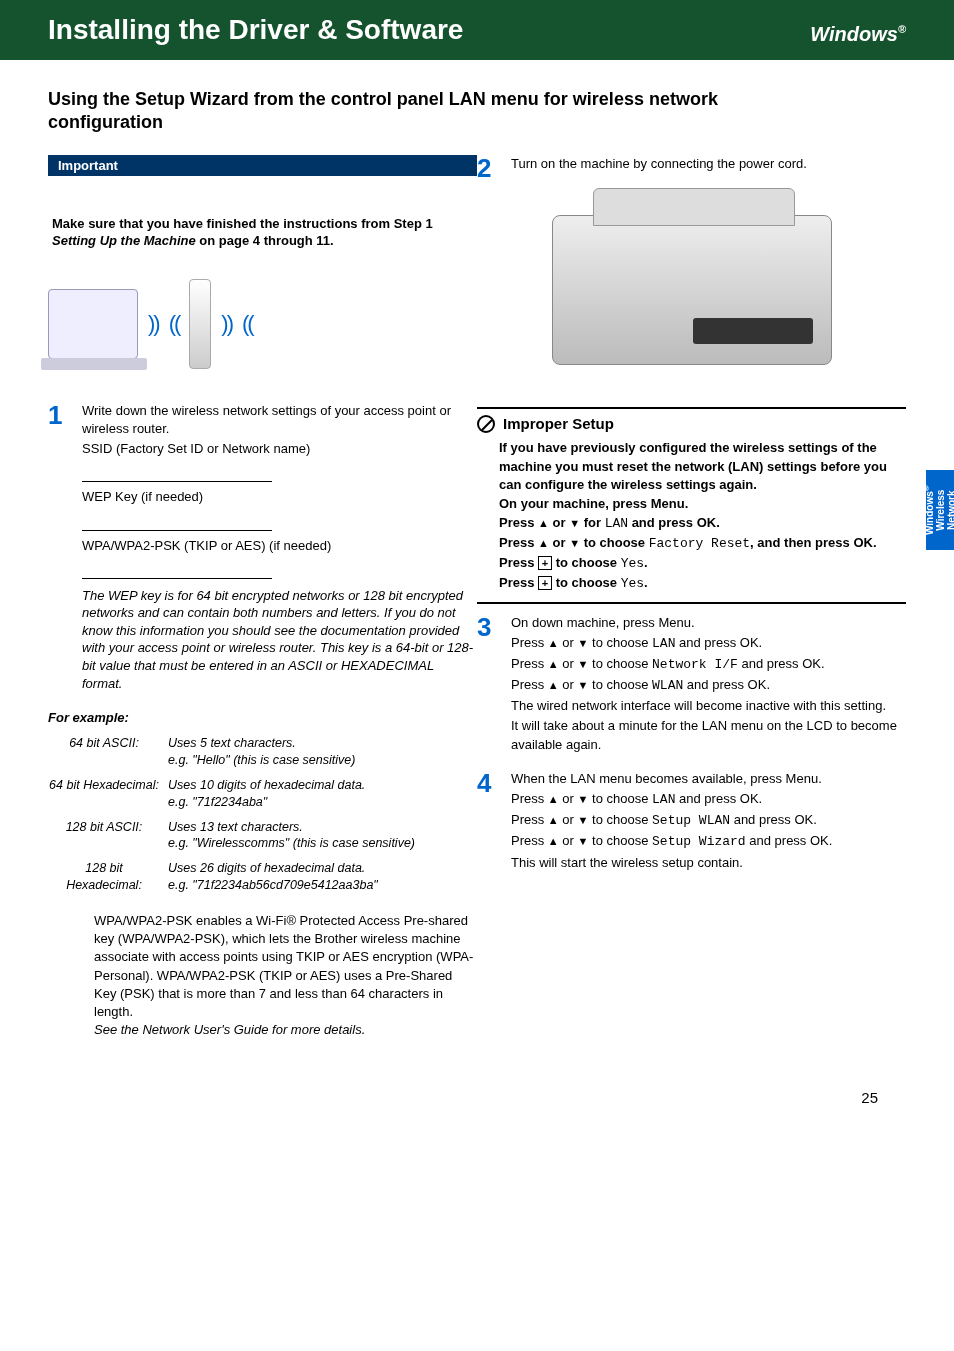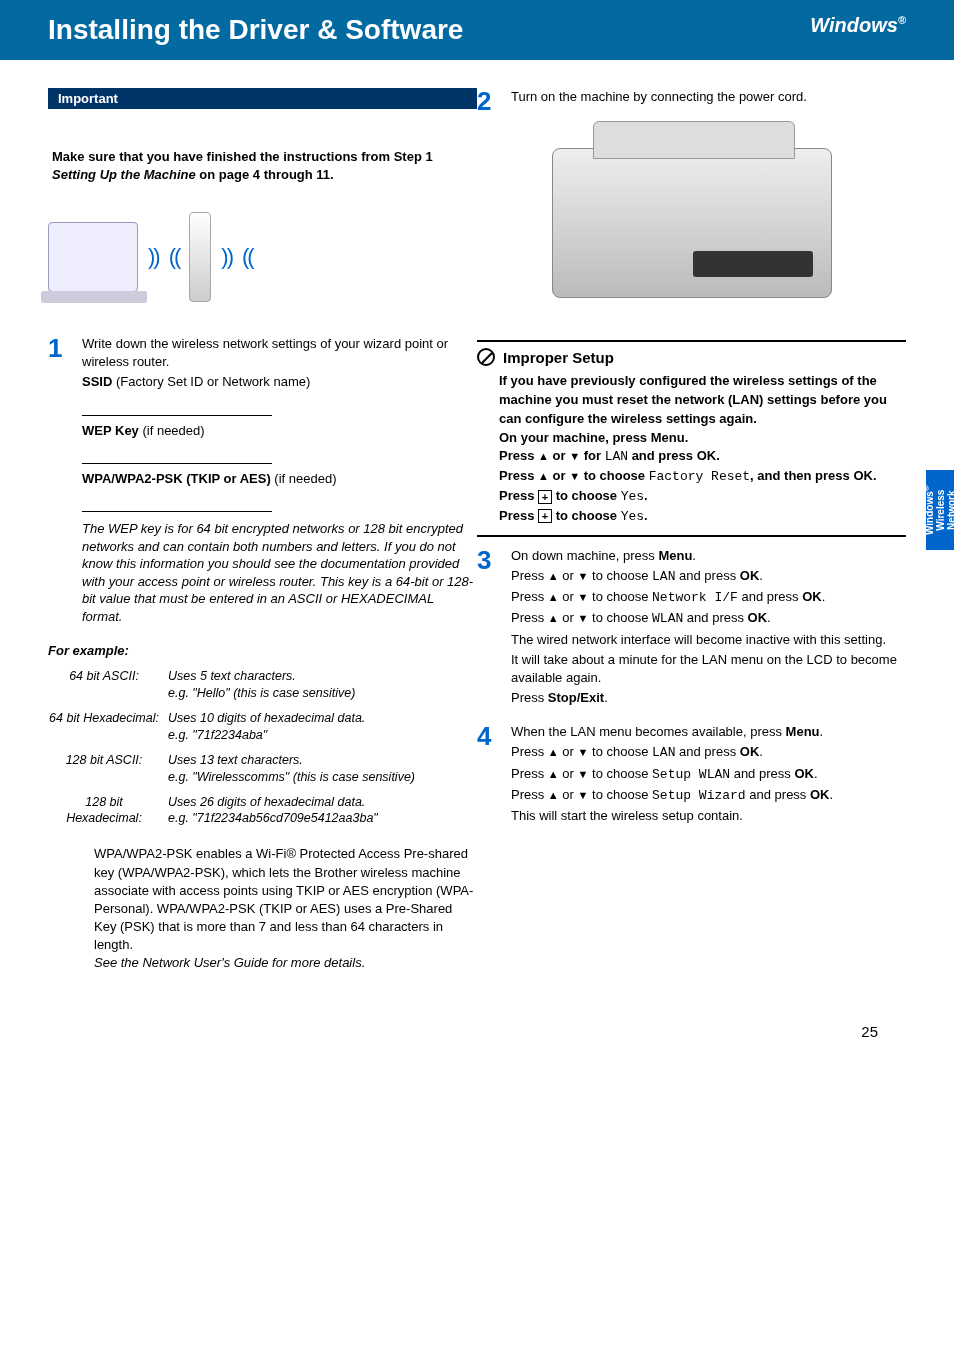--- a/index.html
+++ b/index.html
@@ -1,17 +1,17 @@
 <!DOCTYPE html>
 <html><head>
 <meta charset="utf-8">
 <style>
   * { box-sizing: border-box; margin: 0; padding: 0; }
   body { font-family: Arial, Helvetica, sans-serif; font-size: 13px; color: #000; width: 954px; background: #fff; }
-  .header-bar { background: #0369a1; color: #fff; padding: 14px 48px 14px 48px; display: flex; align-items: flex-start; justify-content: space-between; }
+  .header-bar { background: #14532d; color: #fff; padding: 14px 48px 14px 48px; display: flex; align-items: flex-end; justify-content: space-between; }
   .header-title { font-size: 28px; font-weight: bold; }
   .header-os { font-size: 20px; font-weight: bold; font-style: italic; }
   .header-os sup { font-size: 11px; vertical-align: super; }
   .content { padding: 28px 48px 20px 48px; position: relative; }
   .section-heading { font-size: 18px; font-weight: bold; margin-bottom: 20px; line-height: 1.3; max-width: 780px; }
   .two-col { display: flex; }
   .col { flex: 1 1 50%; }
   .important-bar { background: #003366; color: #fff; font-weight: bold; padding: 3px 10px; margin-bottom: 6px; }
   .important-body { font-weight: bold; font-size: 13px; line-height: 1.35; padding: 0 4px 10px 4px; margin-top: 39px; }
   .important-body em { font-style: italic; }
@@ -43,21 +43,21 @@
   .no-icon { width:18px; height:18px; border:2px solid #000; border-radius:50%; position:relative; display:inline-block; }
   .no-icon::after { content:""; position:absolute; left:1px; top:7px; width:14px; height:2px; background:#000; transform:rotate(-45deg); }
   .improper-body { font-weight:bold; font-size:13px; line-height:1.45; padding-left:22px; }
   .mono { font-family: "Courier New", monospace; font-weight:normal; }
   .tri { font-size:11px; }
   .plusbtn { display:inline-block; width:14px; height:14px; border:1px solid #000; text-align:center; line-height:12px; font-size:11px; font-weight:bold; vertical-align:middle; }
   .side-tab { position:absolute; right:0; top:410px; width:28px; height:80px; background:#0066cc; color:#fff; font-size:10px; font-weight:bold; display:flex; align-items:center; justify-content:center; }
   .side-tab-inner { transform:rotate(-90deg); white-space:nowrap; line-height:1.1; text-align:center; }
   .sup { font-size:8px; vertical-align:super; }
   .page-num { text-align:right; padding-right:76px; font-size:15px; margin-top:30px; margin-bottom:20px;}
-  b { font-weight:bold;margin-top:40px; }
+  b { font-weight:normal;margin-top:40px; }
 </style>
 </head>
 <body>
 
 <div class="header-bar">
   <span class="header-title">Installing the Driver &amp; Software</span>
   <span class="header-os">
     <span>Windows</span><sup>®</sup>
   </span>
 </div>
@@ -65,20 +65,21 @@
 <div class="content">
 
   <div class="side-tab">
     <div class="side-tab-inner">
       <span>Windows</span><span class="sup">®</span><br>
       <span>Wireless</span><br>
       <span>Network</span>
     </div>
   </div>
 
+  <h2 class="section-heading">Using the Setup Wizard from the control panel LAN menu for wireless network configuration</h2>
 
   <div class="two-col">
 
     <div class="col">
       <div class="important-bar">Important</div>
       <div class="important-body">
         <span>Make sure that you have finished the instructions from Step 1 </span><em>Setting Up the Machine</em><span> on page 4 through 11.</span>
       </div>
 
       <div class="illus">
@@ -86,21 +87,21 @@
         <span class="waves">))</span>
         <span class="waves">((</span>
         <div class="router"></div>
         <span class="waves">))</span>
         <span class="waves">((</span>
       </div>
 
       <div class="step-block">
         <span class="step-num">1</span>
         <div class="step-body">
-          <p>Write down the wireless network settings of your wizard point or wireless router.</p>
+          <p>Write down the wireless network settings of your access point or wireless router.</p>
           <p><b>SSID</b><span> (Factory Set ID or Network name)</span></p>
           <div class="blank-line"></div>
           <p><b>WEP Key</b><span> (if needed)</span></p>
           <div class="blank-line"></div>
           <p><b>WPA/WPA2-PSK (TKIP or AES)</b><span> (if needed)</span></p>
           <div class="blank-line"></div>
           <p class="wep-note">The WEP key is for 64 bit encrypted networks or 128 bit encrypted networks and can contain both numbers and letters. If you do not know this information you should see the documentation provided with your access point or wireless router. This key is a 64-bit or 128-bit value that must be entered in an ASCII or HEXADECIMAL format.</p>
         </div>
       </div>
 
@@ -173,21 +174,20 @@
 
       <div class="step-block">
         <span class="step-num">3</span>
         <div class="step-body">
           <p><span>On down machine, press </span><b>Menu</b><span>.</span></p>
           <p><span>Press </span><span class="tri">▲</span><span> or </span><span class="tri">▼</span><span> to choose </span><span class="mono">LAN</span><span> and press </span><b>OK</b><span>.</span></p>
           <p><span>Press </span><span class="tri">▲</span><span> or </span><span class="tri">▼</span><span> to choose </span><span class="mono">Network I/F</span><span> and press </span><b>OK</b><span>.</span></p>
           <p><span>Press </span><span class="tri">▲</span><span> or </span><span class="tri">▼</span><span> to choose </span><span class="mono">WLAN</span><span> and press </span><b>OK</b><span>.</span></p>
           <p>The wired network interface will become inactive with this setting.</p>
           <p>It will take about a minute for the LAN menu on the LCD to become available again.</p>
-          <p><span>Press </span><b>Stop/Exit</b><span>.</span></p>
         </div>
       </div>
 
       <div class="step-block">
         <span class="step-num">4</span>
         <div class="step-body">
           <p><span>When the LAN menu becomes available, press </span><b>Menu</b><span>.</span></p>
           <p><span>Press </span><span class="tri">▲</span><span> or </span><span class="tri">▼</span><span> to choose </span><span class="mono">LAN</span><span> and press </span><b>OK</b><span>.</span></p>
           <p><span>Press </span><span class="tri">▲</span><span> or </span><span class="tri">▼</span><span> to choose </span><span class="mono">Setup WLAN</span><span> and press </span><b>OK</b><span>.</span></p>
           <p><span>Press </span><span class="tri">▲</span><span> or </span><span class="tri">▼</span><span> to choose </span><span class="mono">Setup Wizard</span><span> and press </span><b>OK</b><span>.</span></p>

